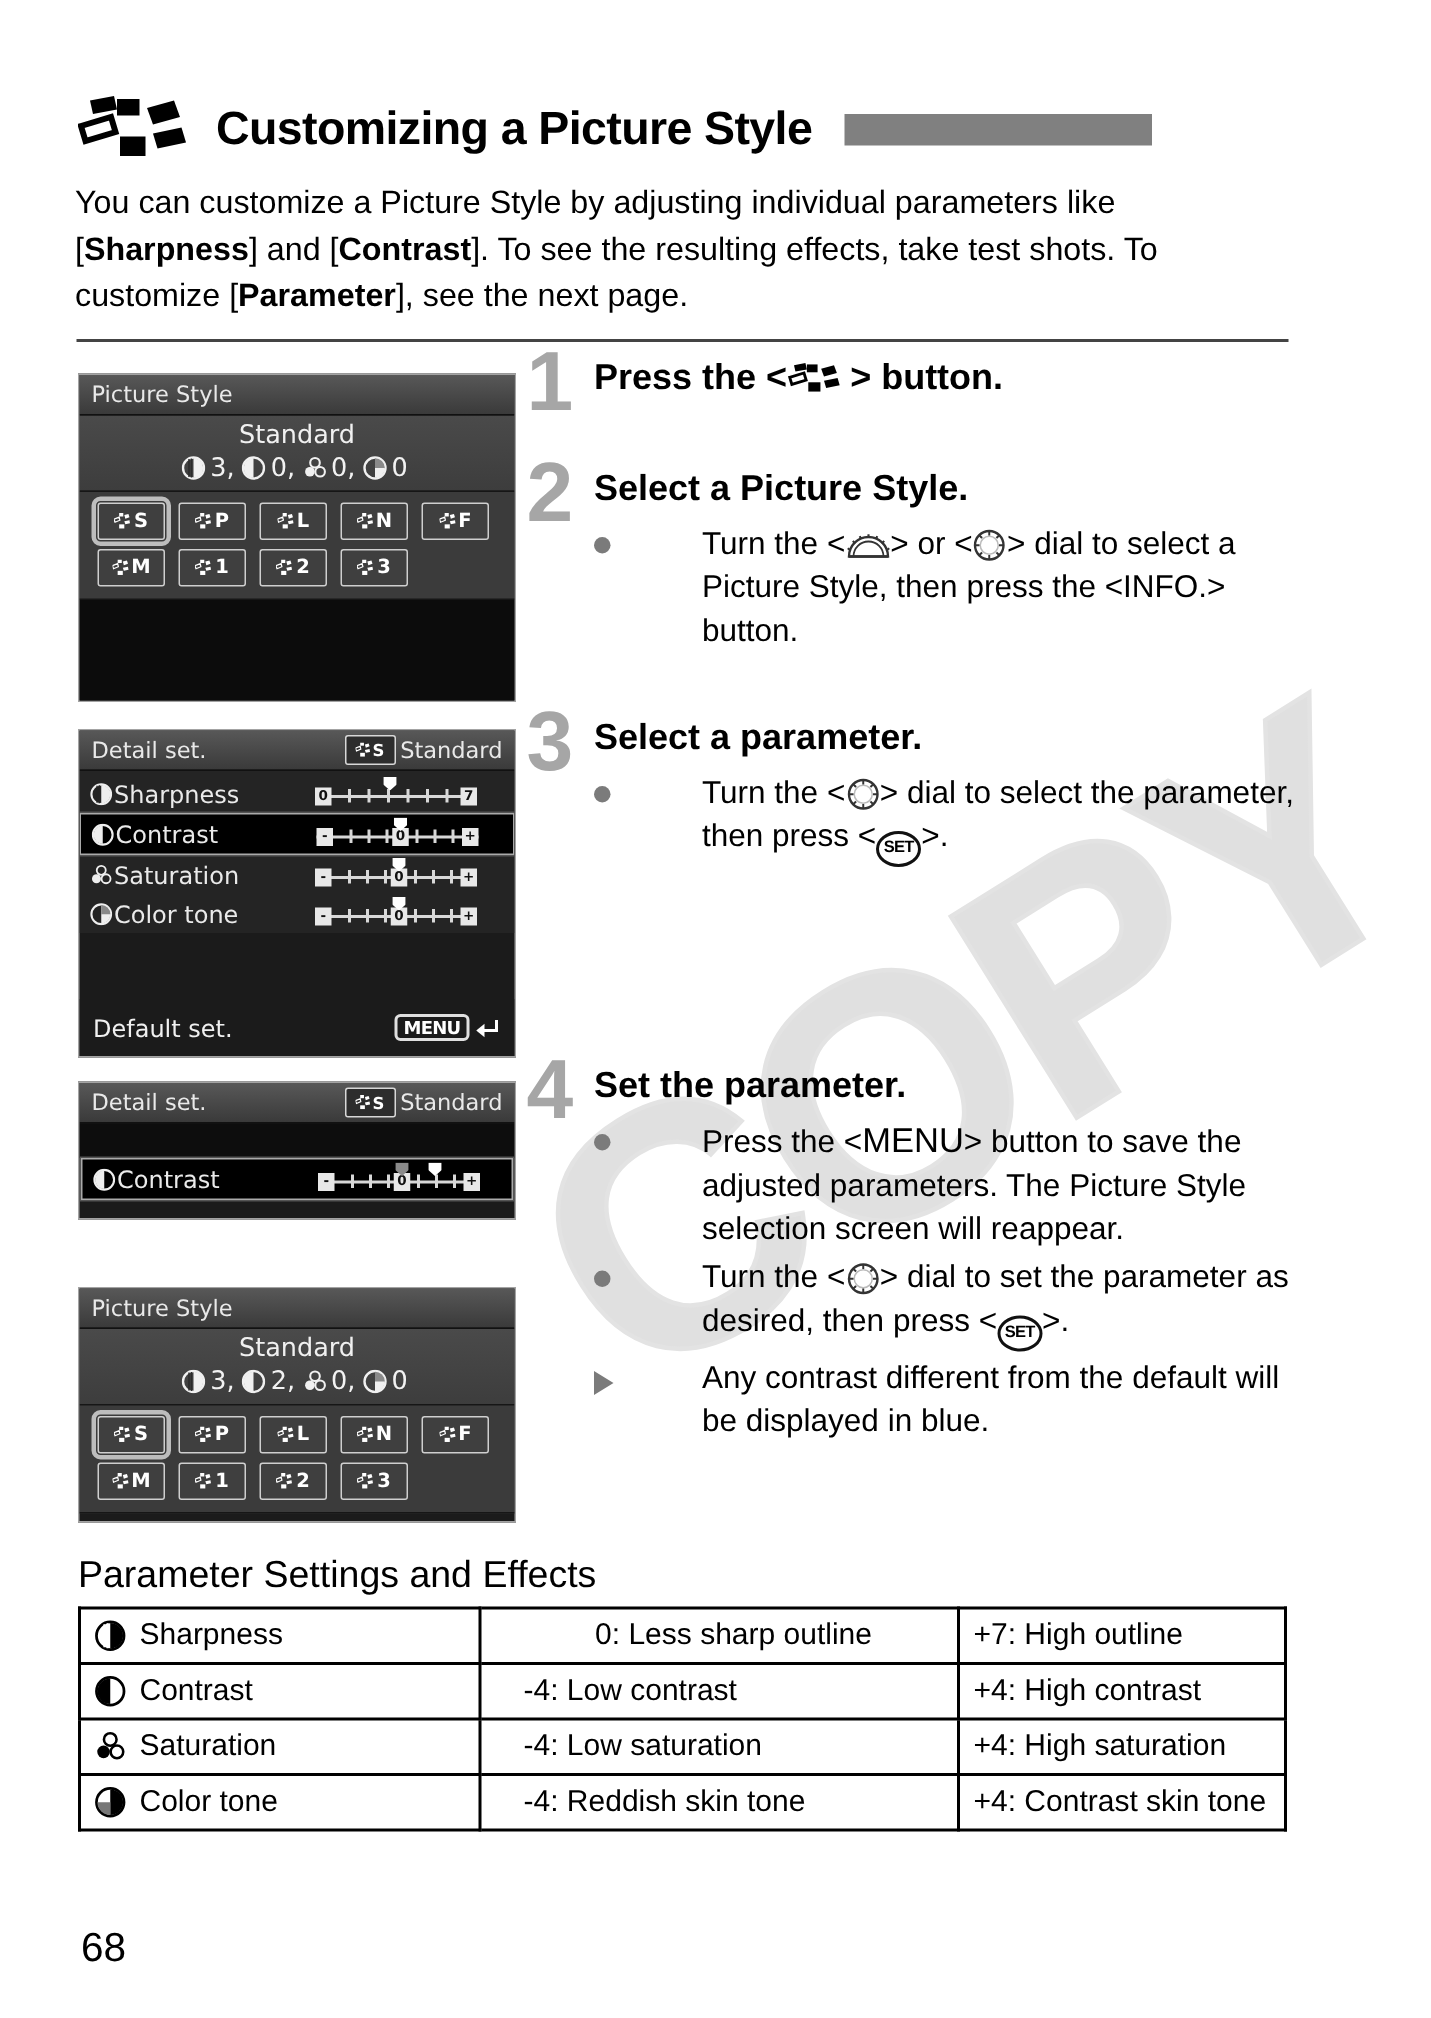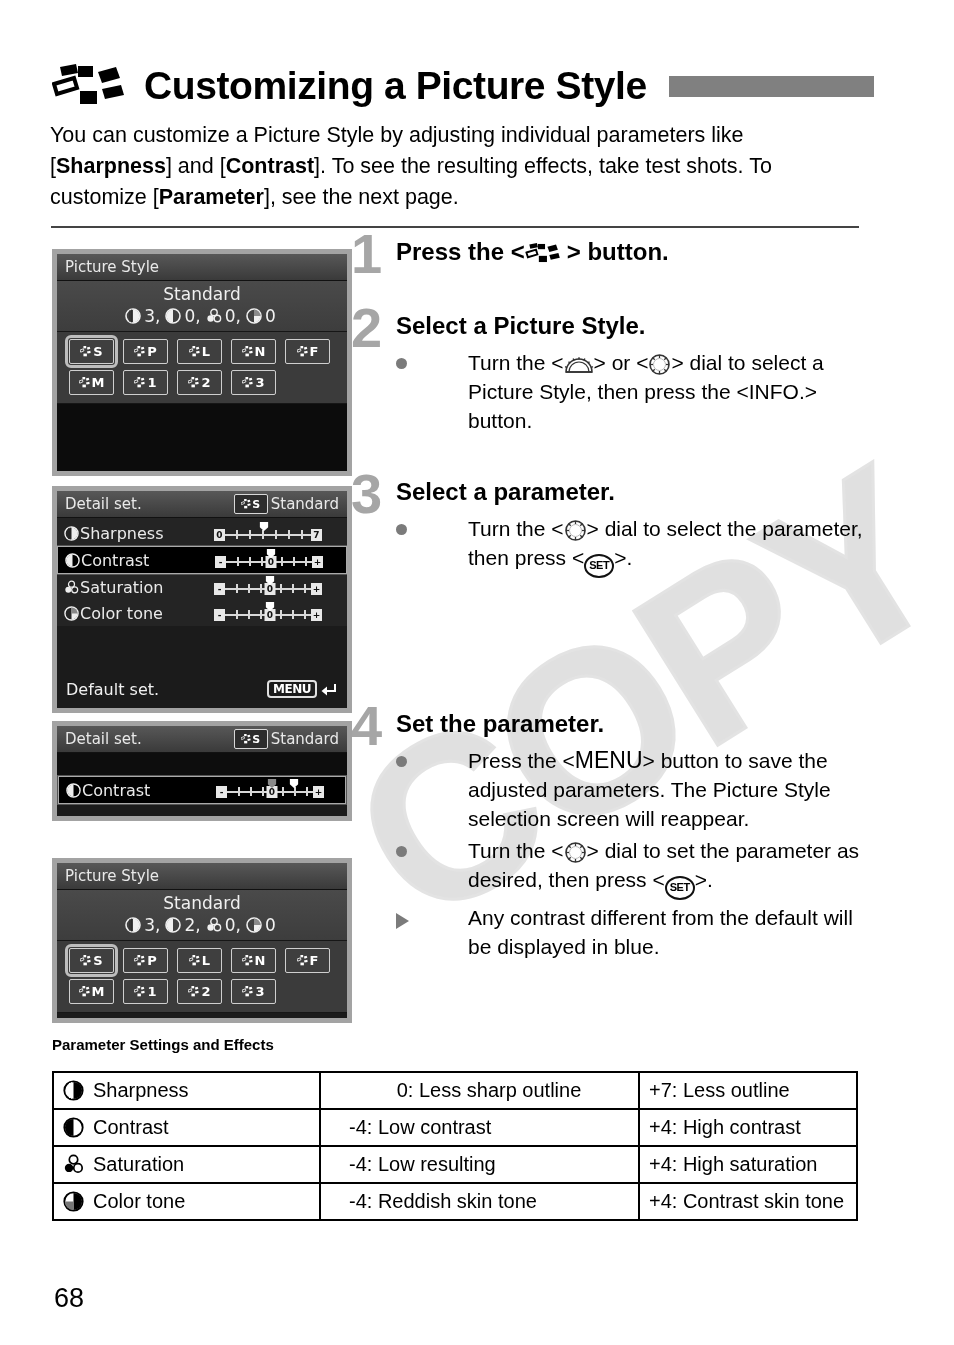--- a/index.html
+++ b/index.html
@@ -58,21 +58,21 @@
     align-items: center;
   }
   .ps-icon-head {
     width: 86px;
     height: 42px;
     flex: 0 0 auto;
     position: relative;
     margin-right: 6px;
   }
   .title-text {
-    font-size: 39px;
+    font-size: 31px;
     font-weight: bold;
     letter-spacing: -0.4px;
     white-space: nowrap;
     line-height: 1;
   }
   .title-bar {
     flex: 0 0 auto;
     width: 205px;
     height: 21px;
     background: #808080;
@@ -98,21 +98,21 @@
     top: 226px;
     width: 808px;
     height: 2px;
     background: #444;
   }
 
   
   .lcd {
     position: absolute;
     background: #1b1b1b;
-    border: 5px solid #a3a3a3;
+    border: 1px solid #a3a3a3;
     overflow: hidden;
     font-family: "DejaVu Sans", sans-serif;
     color: #e8e8e8;
   }
   .lcd-title {
     height: 26px;
     background: linear-gradient(#585858, #3a3a3a);
     border-bottom: 1px solid #111;
     display: flex;
     align-items: center;
@@ -412,22 +412,22 @@
     height: 20px;
     position: relative;
     vertical-align: -3px;
   }
 
   
   .table-title {
     position: absolute;
     left: 52px;
     top: 1036px;
-    font-size: 15px;
-    font-weight: bold;
+    font-size: 25px;
+    font-weight: normal;
   }
   table.params {
     position: absolute;
     left: 52px;
     top: 1071px;
     width: 806px;
     border-collapse: collapse;
     font-size: 20px;
   }
   table.params td {
@@ -1047,21 +1047,21 @@
           <span class="tcell-name">
             <svg width="21" height="21" viewBox="0 0 16 16">
                 <circle cx="8" cy="8" r="7" fill="none" stroke="#000" stroke-width="1.4"></circle>
                 <path d="M8 1.5 A6.5 6.5 0 0 1 8 14.5 Z" fill="#000"></path>
                 <path d="M5 2.2 L5 13.8 M6.6 1.7 L6.6 14.3" stroke="#fff" stroke-width="1"></path>
               </svg>
             <span>Sharpness</span>
           </span>
         </td>
         <td class="c2" style="text-align:center">0: Less sharp outline</td>
-        <td>+7: Less outline</td>
+        <td>+7: High outline</td>
       </tr>
       <tr>
         <td class="c1">
           <span class="tcell-name">
             <svg width="21" height="21" viewBox="0 0 16 16">
                 <circle cx="8" cy="8" r="7" fill="none" stroke="#000" stroke-width="1.4"></circle>
                 <path d="M8 1.5 A6.5 6.5 0 0 0 8 14.5 Z" fill="#000"></path>
               </svg>
             <span>Contrast</span>
           </span>
@@ -1073,21 +1073,21 @@
         <td class="c1">
           <span class="tcell-name">
             <svg width="21" height="21" viewBox="0 0 16 16">
                 <circle cx="8" cy="4.3" r="3.2" fill="none" stroke="#000" stroke-width="1.3"></circle>
                 <circle cx="4.6" cy="10.6" r="3.2" fill="#000"></circle>
                 <circle cx="11.4" cy="10.6" r="3.2" fill="none" stroke="#000" stroke-width="1.3"></circle>
               </svg>
             <span>Saturation</span>
           </span>
         </td>
-        <td class="c2">-4: Low resulting</td>
+        <td class="c2">-4: Low saturation</td>
         <td>+4: High saturation</td>
       </tr>
       <tr>
         <td class="c1">
           <span class="tcell-name">
             <svg width="21" height="21" viewBox="0 0 16 16">
                 <circle cx="8" cy="8" r="7" fill="none" stroke="#000" stroke-width="1.4"></circle>
                 <path d="M8 1.5 A6.5 6.5 0 0 1 8 14.5 Z" fill="#000"></path>
                 <path d="M8 8 L1.5 8 A6.5 6.5 0 0 0 8 14.5 Z" fill="#777"></path>
               </svg>

